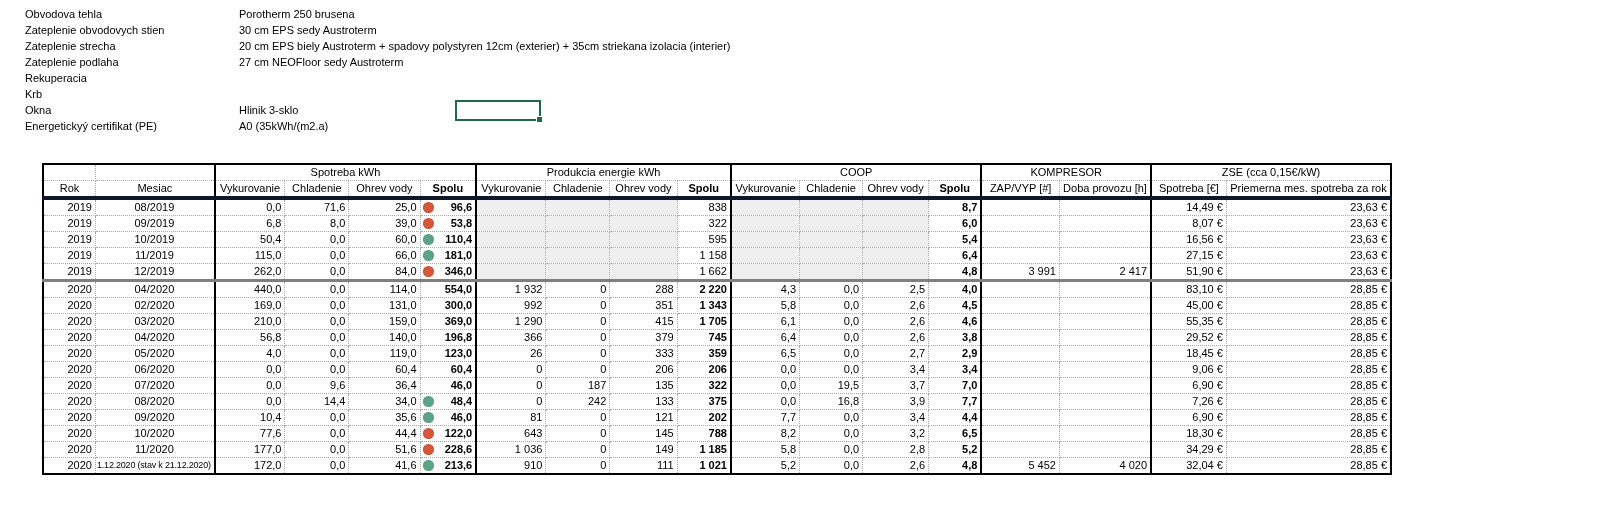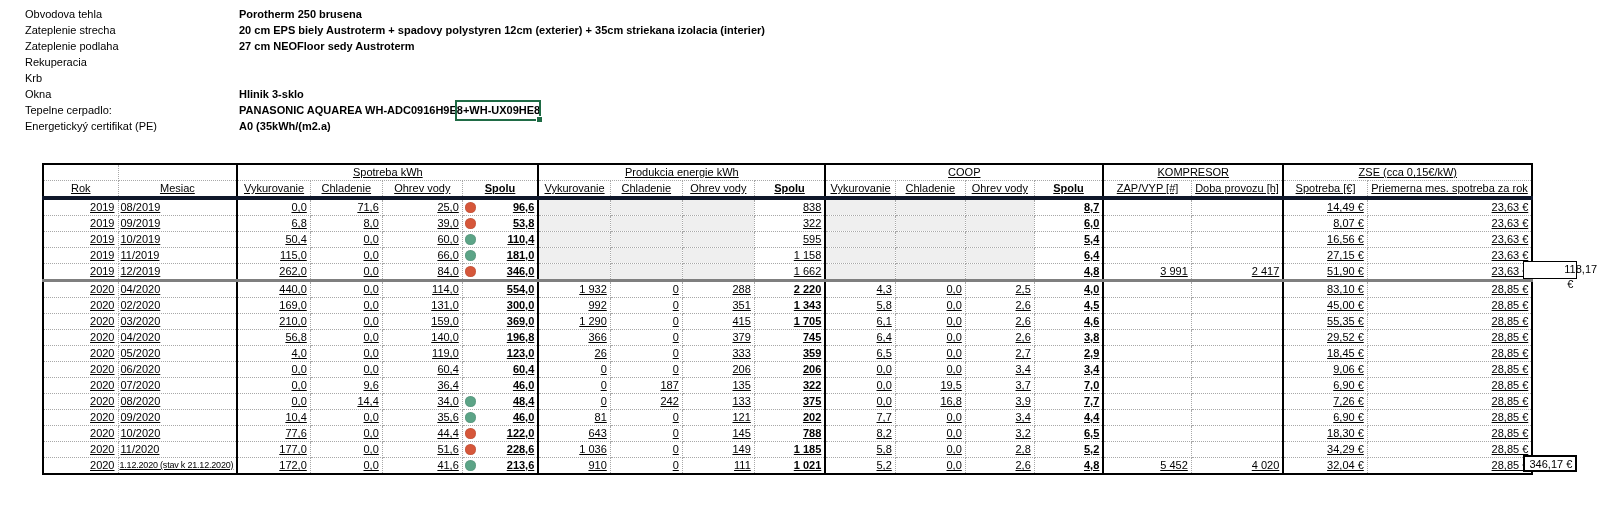--- a/index.html
+++ b/index.html
@@ -1,42 +1,42 @@
 <!DOCTYPE html>
 <html><head>
 <meta charset="utf-8">
 <style>
   html,body{margin:0;padding:0;background:#fff;}
-  .page{position:relative;width:1600px;height:514px;background:#ffffff;overflow:hidden;
+  .page{position:relative;width:1392px;height:514px;background:#ffffff;overflow:hidden;
         font-family:"Liberation Sans",sans-serif;font-size:11px;color:#000;}
 
   
   .info-panel{position:absolute;left:25px;top:6px;}
   .info-row{display:flex;height:16px;line-height:16px;}
   .info-label{width:193px;flex:0 0 193px;white-space:nowrap;}
-  .info-value{font-weight:700;white-space:nowrap;padding-left:21px;}
+  .info-value{font-weight:400;white-space:nowrap;padding-left:21px;}
 
   
   .selected-cell{position:absolute;left:455px;top:100px;width:82px;height:17px;
                  border:2px solid #1f6b45;background:transparent;}
   .fill-handle{position:absolute;right:-4px;bottom:-4px;width:5px;height:5px;
                background:#1f6b45;border:1px solid #fff;}
 
   
-  .tbl-wrap{position:absolute;left:42px;top:163px;text-decoration:underline;}
+  .tbl-wrap{position:absolute;left:42px;top:163px;}
   table{border-collapse:collapse;table-layout:fixed;}
   th,td{border:1px dotted #a8a8a8;height:16px;line-height:15px;padding:0 3px;
         font-weight:400;font-size:11px;overflow:hidden;white-space:nowrap;box-sizing:border-box;}
   table{border:2px solid #000;}
   thead th{text-align:center;background:#fff;}
   thead tr.colhead th{border-bottom:4px solid #0f172a;}
   th.gl,td.gl{border-left:2px solid #000;}
   .bold{font-weight:700;}
   .num{text-align:right;}
-  td.mesiac{text-align:left;padding-left:2px;}
+  td.mesiac{text-align:center;padding-left:2px;}
   tbody tr:last-child td.mesiac{font-size:9px;letter-spacing:-0.2px;padding-left:1px;}
   th.left{text-align:center;}
   td.gray{background:#efefef;}
   tr.year-sep td{border-top:3px solid #7f7f7f;}
   td.spolu{position:relative;}
   .dot{position:absolute;left:2px;top:2px;width:11px;height:11px;border-radius:50%;
        box-shadow:inset 0 0 1px rgba(0,0,0,.35);}
 
   
   .extra-cell{position:absolute;width:54px;border:1px solid #000;background:#fff;
@@ -47,42 +47,42 @@
 <body>
 
 <div class="page" id="page">
 
   <div class="info-panel" id="info-panel">
       <div class="info-row">
         <div class="info-label">Obvodova tehla</div>
         <div class="info-value">Porotherm 250 brusena</div>
       </div>
       <div class="info-row">
+        <div class="info-label">Zateplenie obvodovych stien</div>
+        <div class="info-value">30 cm EPS sedy Austroterm</div>
+      </div>
+      <div class="info-row">
         <div class="info-label">Zateplenie strecha</div>
         <div class="info-value">20 cm EPS biely Austroterm + spadovy polystyren 12cm (exterier) + 35cm striekana izolacia (interier)</div>
       </div>
       <div class="info-row">
         <div class="info-label">Zateplenie podlaha</div>
         <div class="info-value">27 cm NEOFloor sedy Austroterm</div>
       </div>
       <div class="info-row">
         <div class="info-label">Rekuperacia</div>
         <div class="info-value"></div>
       </div>
       <div class="info-row">
         <div class="info-label">Krb</div>
         <div class="info-value"></div>
       </div>
       <div class="info-row">
         <div class="info-label">Okna</div>
         <div class="info-value">Hlinik 3-sklo</div>
-      </div>
-      <div class="info-row">
-        <div class="info-label">Tepelne cerpadlo:</div>
-        <div class="info-value">PANASONIC AQUAREA WH-ADC0916H9E8+WH-UX09HE8</div>
       </div>
       <div class="info-row">
         <div class="info-label">Energetickyý certifikat (PE)</div>
         <div class="info-value">A0 (35kWh/(m2.a)</div>
       </div>
     </div>
 
   <div class="selected-cell">
     <div class="fill-handle"></div>
   </div>

